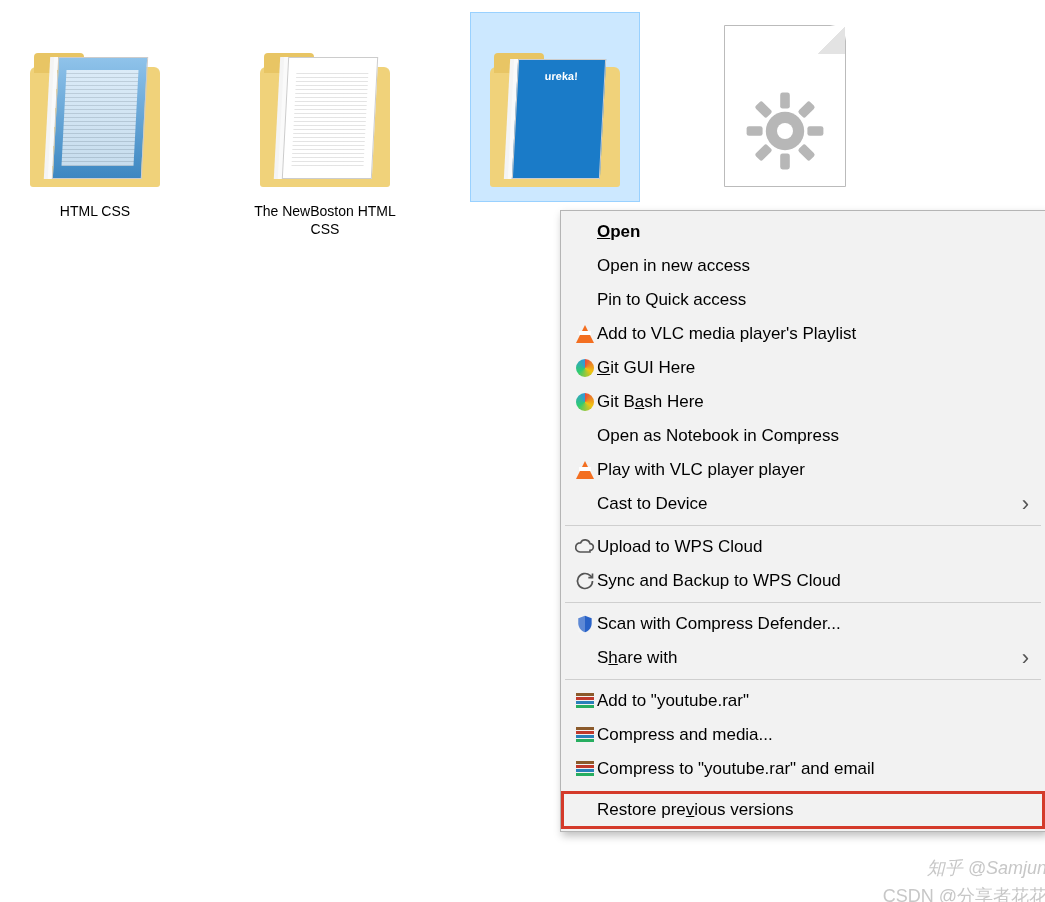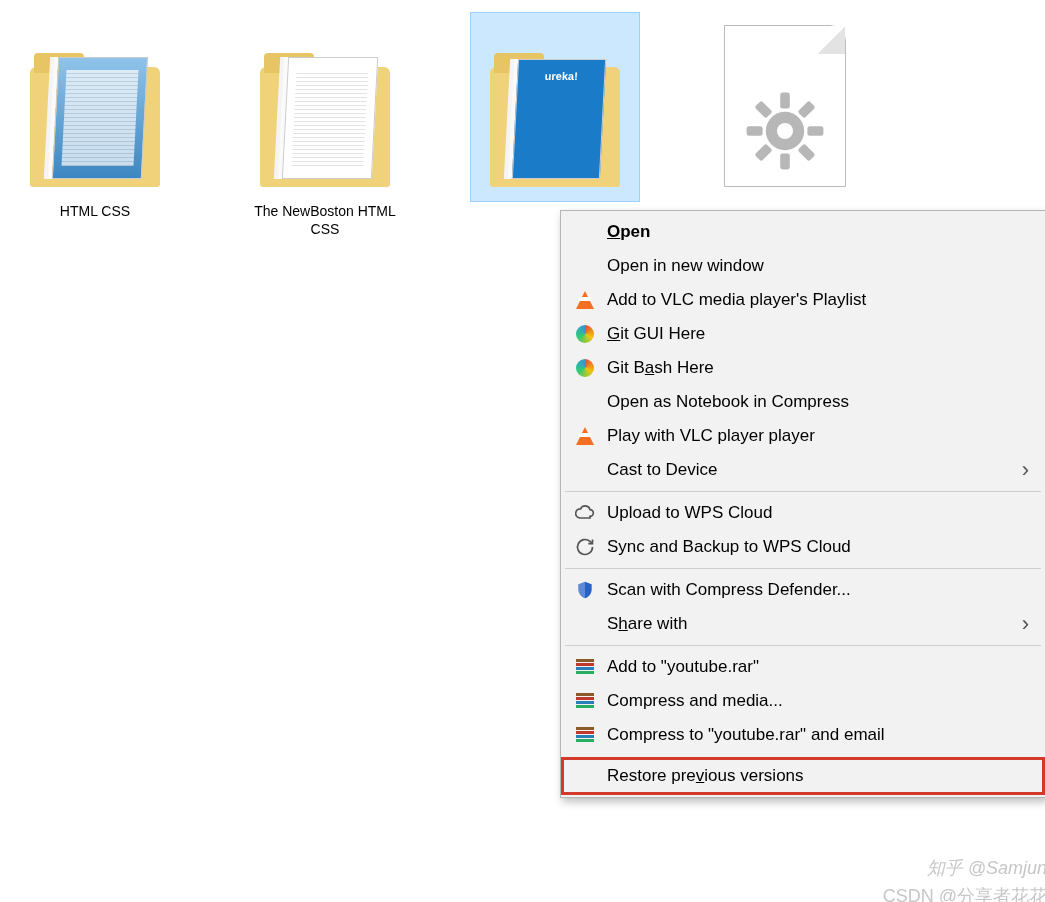--- a/index.html
+++ b/index.html
@@ -137,21 +137,20 @@
     border:1px solid #b5b5b5;
     box-shadow:2px 4px 8px rgba(0,0,0,.25);
     padding:4px 2px;
     font-size:17px;
   }
   .ctx-item{
     display:flex;
     align-items:center;
     height:34px;
     padding:0 14px 0 10px;
-    gap:10px;
     cursor:default;
   }
   .ctx-icon{
     width:24px;height:24px;
     display:flex;align-items:center;justify-content:center;
     flex:0 0 24px;
   }
   .ctx-label{ flex:1; }
   .ctx-label u{ text-decoration:underline; }
   .ctx-sub{ color:#555; }
@@ -251,21 +250,25 @@
       </div>
     </div>
 
   <div class="ctx" id="ctx">
       <div class="ctx-item">
         <span class="ctx-icon"></span>
         <span class="ctx-label" style="font-weight: bold;"><u>O</u>pen</span>
       </div>
       <div class="ctx-item">
         <span class="ctx-icon"></span>
-        <span class="ctx-label">Open in new window</span>
+        <span class="ctx-label">Open in new access</span>
+      </div>
+      <div class="ctx-item">
+        <span class="ctx-icon"></span>
+        <span class="ctx-label">Pin to Quick access</span>
       </div>
       <div class="ctx-item">
         <span class="ctx-icon">
           <div class="vlc"></div>
         </span>
         <span class="ctx-label">Add to VLC media player's Playlist</span>
       </div>
       <div class="ctx-item">
         <span class="ctx-icon">
           <div class="gitcolor"></div>

